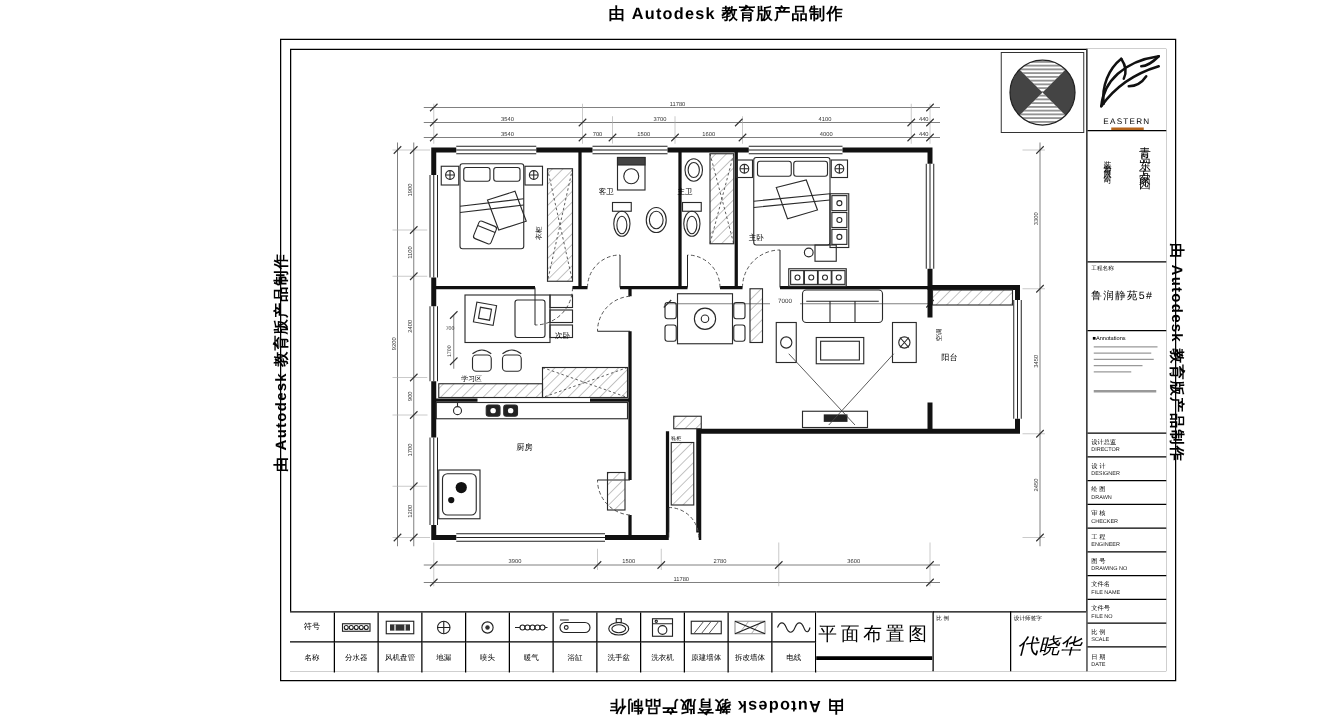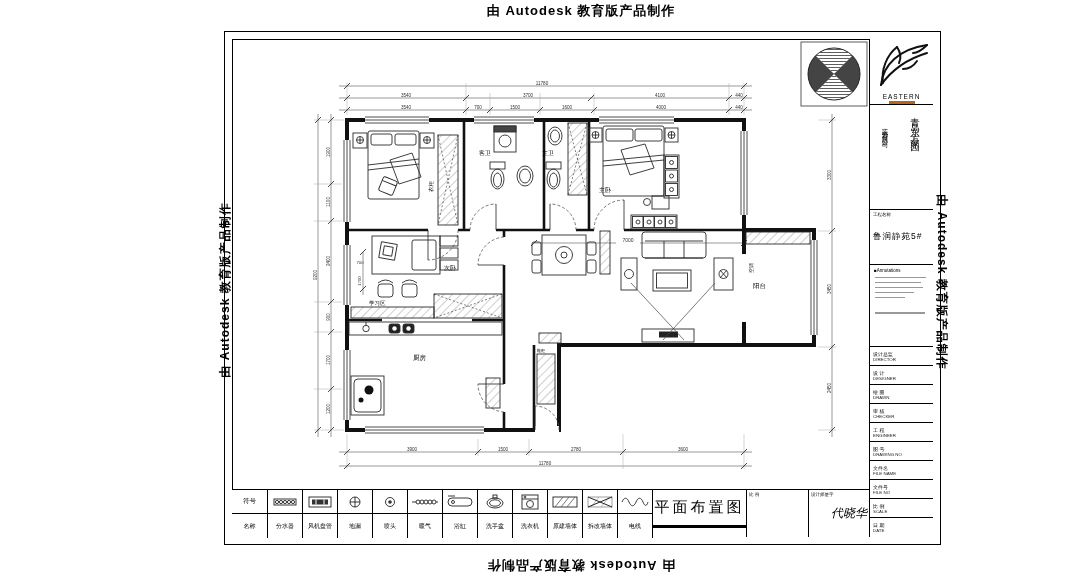--- a/index.html
+++ b/index.html
@@ -32,21 +32,21 @@
   
   .legend { position:absolute; left:188px; top:489px; width:421px; height:48px; border-top:1px solid #000; display:grid; grid-template-columns:36px repeat(11,35px); grid-template-rows:24px 24px; background:#fff; }
   .lc { border-right:1px solid #000; border-bottom:1px solid #000; display:flex; align-items:center; justify-content:center; font-size:6.5px; overflow:hidden; }
   .lc.r2 { border-bottom:none; font-size:6px; }
   .fcell { position:absolute; top:489px; height:48px; border-top:1px solid #000; background:#fff; }
   .ftitle { left:609px; width:93px; }
   .ftitle .t { text-align:center; padding-top:8px; font-size:15px; letter-spacing:3px; font-family:"Liberation Serif", serif; }
   .ftitle .hline { position:absolute; top:35px; left:0; right:0; height:2.5px; background:#000; }
   .fmid { left:702px; width:62px; border-left:1px solid #000; padding:2px; }
   .fsign { left:764px; width:61px; border-left:1px solid #000; padding:2px; }
-  .sig { margin-top:8px; text-align:right; font-size:12px; font-style:italic; font-family:"Liberation Serif", serif; }
+  .sig { margin-top:8px; text-align:center; font-size:17px; font-style:italic; font-family:"Liberation Serif", serif; }
   .brand-txt { font-size:6.5px; letter-spacing:1px; }
   .brand-bar { width:26px; height:3px; background:#b5651d; margin:1px auto 0; }
 </style>
 </head>
 <body>
 
 <div class="page">
 
   <div class="wm wm-top">由 Autodesk 教育版产品制作</div>
   <div class="wm wm-bottom">由 Autodesk 教育版产品制作</div>

